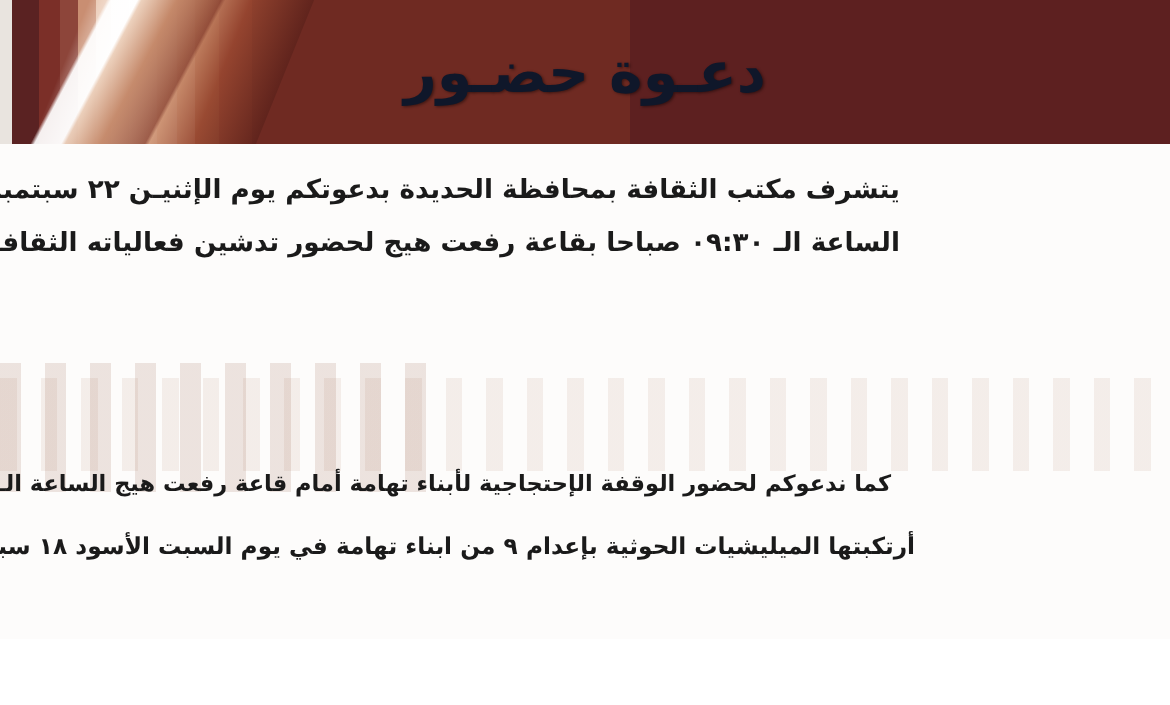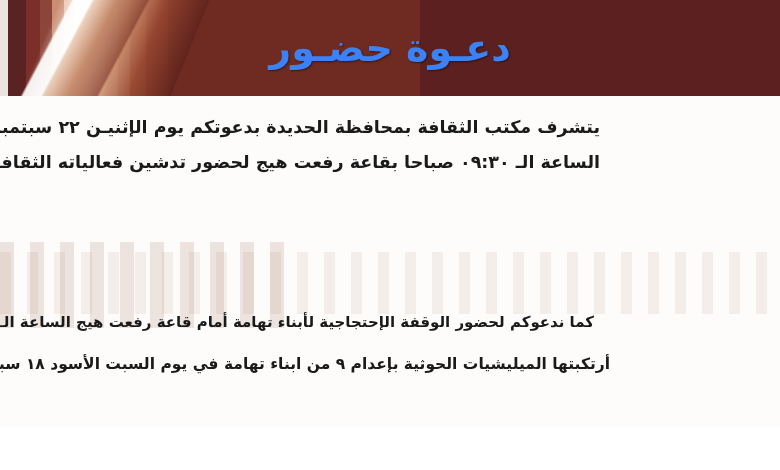--- a/index.html
+++ b/index.html
@@ -87,21 +87,21 @@
   }
   .band-title {
     position: absolute;
     top: 0;
     left: 0;
     width: 780px;
     height: 96px;
     display: flex;
     align-items: center;
     justify-content: center;
-    color: #3b82f6;
+    color: #0f172a;
     font-size: 38px;
     font-weight: bold;
     letter-spacing: 3px;
     text-shadow: 1px 1px 2px rgba(0,0,0,.45);
     font-family: "DejaVu Sans", "Liberation Sans", sans-serif;
   }
 
   
   .body-wrap {
     position: absolute;

